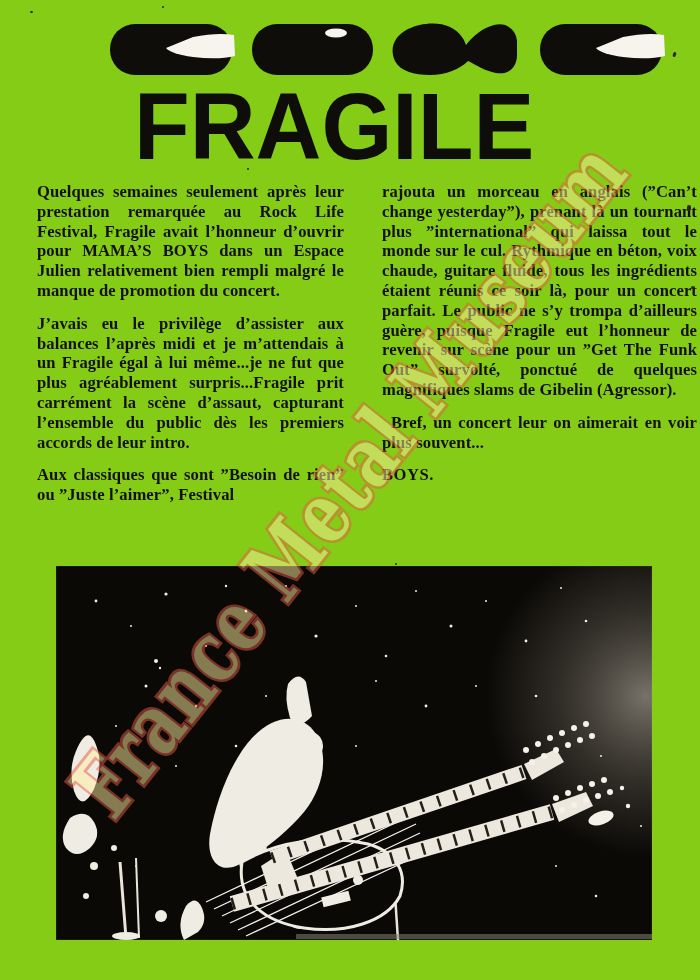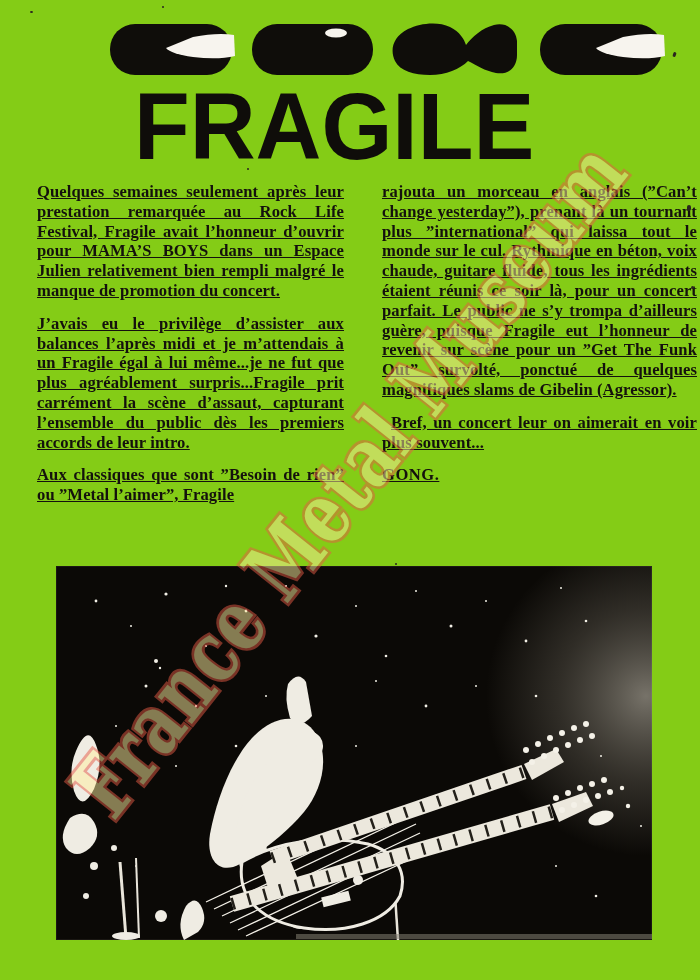--- a/index.html
+++ b/index.html
@@ -16,21 +16,20 @@
     font-family:"Liberation Sans",sans-serif;font-weight:bold;
     font-size:95px;line-height:80px;letter-spacing:0px;
     transform:scaleX(.96);transform-origin:left top;color:#0f0d0a;
     white-space:nowrap;
   }
   
   .col{
     position:absolute;top:182px;text-align:justify;
     font-size:16.6px;line-height:19.8px;font-weight:bold;
     letter-spacing:.1px;
-    text-decoration:underline;
   }
   #col-left{left:37px;width:307px;}
   #col-right{left:353px;width:315px;margin-left:29px;}
   .col p{margin:0 0 13px 0;}
   .col p.indent{text-indent:9px;}
   #signature{font-weight:bold;letter-spacing:.5px;margin-top:1px;text-align:left;}
   
   #photo{position:absolute;left:56px;top:566px;width:596px;height:374px;}
   #photo svg{display:block;width:100%;height:100%;}
   
@@ -67,26 +66,26 @@
       <rect x="432" y="4" width="122" height="51" rx="25" fill="#0f0d0a"></rect>
       <path d="M488,28 L515,17 Q540,12 556,15 L557,36 Q540,40 515,37 Q493,34 488,28 Z" fill="#f7f4ee"></path>
     </svg>
   </div>
 
   <div id="title">FRAGILE</div>
 
   <div id="col-left" class="col">
     <p>Quelques semaines seulement après leur prestation remarquée au Rock Life Festival, Fragile avait l’honneur d’ouvrir pour MAMA’S BOYS dans un Espace Julien relativement bien rempli malgré le manque de promotion du concert.</p>
     <p>J’avais eu le privilège d’assister aux balances l’après midi et je m’attendais à un Fragile égal à lui même...je ne fut que plus agréablement surpris...Fragile prit carrément la scène d’assaut, capturant l’ensemble du public dès les premiers accords de leur intro.</p>
-    <p>Aux classiques que sont ”Besoin de rien” ou ”Metal l’aimer”, Fragile</p>
+    <p>Aux classiques que sont ”Besoin de rien” ou ”Juste l’aimer”, Festival</p>
   </div>
   <div id="col-right" class="col">
     <p>rajouta un morceau en anglais (”Can’t change yesterday”), prenant là un tournant plus ”international” qui laissa tout le monde sur le cul. Rythmique en béton, voix chaude, guitare fluide, tous les ingrédients étaient réunis ce soir là, pour un concert parfait. Le public ne s’y trompa d’ailleurs guère, puisque Fragile eut l’honneur de revenir sur scène pour un ”Get The Funk Out” survolté, ponctué de quelques magnifiques slams de Gibelin (Agressor).</p>
     <p class="indent">Bref, un concert leur on aimerait en voir plus souvent...</p>
-    <div id="signature">GONG.</div>
+    <div id="signature">BOYS.</div>
   </div>
 
   <div id="photo">
     <svg viewBox="0 0 596 374" preserveAspectRatio="none">
       <defs>
         <radialGradient id="glow" cx="50%" cy="50%" r="50%">
           <stop offset="0%" stop-color="#cfc9ba" stop-opacity=".55"></stop>
           <stop offset="55%" stop-color="#8f897b" stop-opacity=".28"></stop>
           <stop offset="100%" stop-color="#8f897b" stop-opacity="0"></stop>
         </radialGradient>

